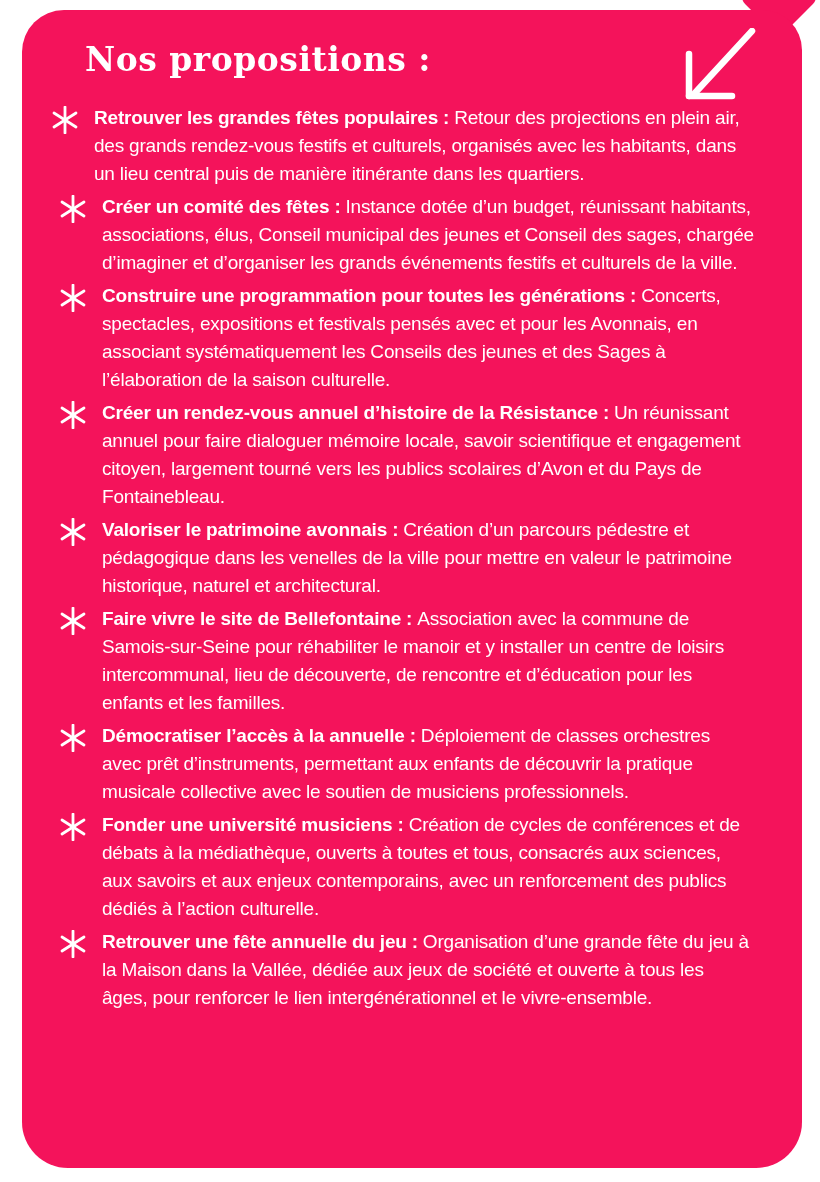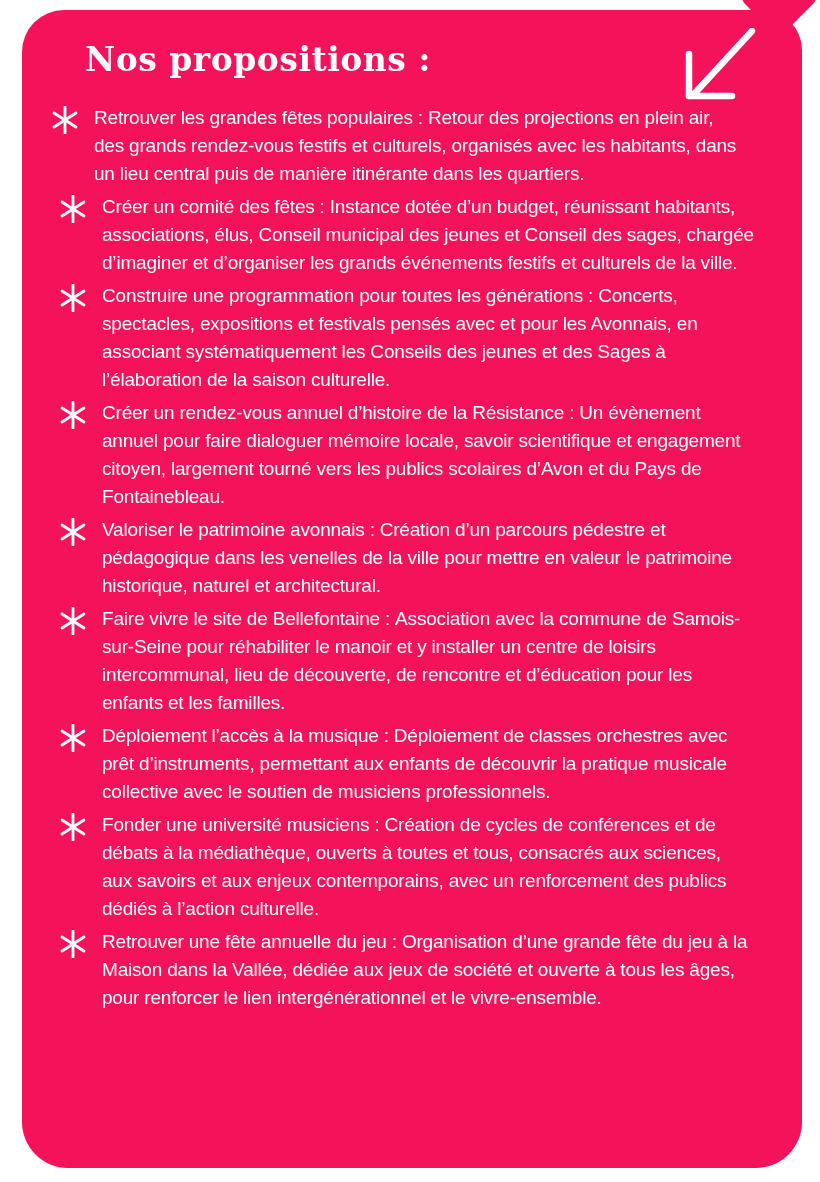--- a/index.html
+++ b/index.html
@@ -71,21 +71,21 @@
     margin-right: 16px;
   }
 
   .proposal-text {
     width: 652px;
     font-size: 19px;
     line-height: 28px;
     letter-spacing: -0.2px;
   }
   .proposal-text strong {
-    font-weight: 400;
+    font-weight: 700;
     margin-right: 5px;
     margin-top: 8px;
   }
 </style>
 </head>
 <body>
 
 <div class="stage">
 
   <div class="peek-shape"></div>
@@ -140,21 +140,21 @@
       </li>
 
       <li class="proposal-item">
         <svg class="bullet" viewBox="0 0 26 28">
             <g stroke="#ffffff" stroke-width="2.8" stroke-linecap="round">
               <line x1="13" y1="1" x2="13" y2="27"></line>
               <line x1="2" y1="7" x2="24" y2="21"></line>
               <line x1="24" y1="7" x2="2" y2="21"></line>
             </g>
           </svg>
-        <p class="proposal-text"><strong>Créer un rendez-vous annuel d’histoire de la Résistance :</strong><span>Un évènement annuel pour faire dialoguer mémoire locale, savoir scientifique et engagement citoyen, largement tourné vers les publics scolaires d’Avon et du Pays de Fontainebleau.</span></p>
+        <p class="proposal-text"><strong>Créer un rendez-vous annuel d’histoire de la Résistance :</strong><span>Un réunissant annuel pour faire dialoguer mémoire locale, savoir scientifique et engagement citoyen, largement tourné vers les publics scolaires d’Avon et du Pays de Fontainebleau.</span></p>
       </li>
 
       <li class="proposal-item">
         <svg class="bullet" viewBox="0 0 26 28">
             <g stroke="#ffffff" stroke-width="2.8" stroke-linecap="round">
               <line x1="13" y1="1" x2="13" y2="27"></line>
               <line x1="2" y1="7" x2="24" y2="21"></line>
               <line x1="24" y1="7" x2="2" y2="21"></line>
             </g>
           </svg>
@@ -173,21 +173,21 @@
       </li>
 
       <li class="proposal-item">
         <svg class="bullet" viewBox="0 0 26 28">
             <g stroke="#ffffff" stroke-width="2.8" stroke-linecap="round">
               <line x1="13" y1="1" x2="13" y2="27"></line>
               <line x1="2" y1="7" x2="24" y2="21"></line>
               <line x1="24" y1="7" x2="2" y2="21"></line>
             </g>
           </svg>
-        <p class="proposal-text"><strong>Déploiement l’accès à la musique :</strong><span>Déploiement de classes orchestres avec prêt d’instruments, permettant aux enfants de découvrir la pratique musicale collective avec le soutien de musiciens professionnels.</span></p>
+        <p class="proposal-text"><strong>Démocratiser l’accès à la annuelle :</strong><span>Déploiement de classes orchestres avec prêt d’instruments, permettant aux enfants de découvrir la pratique musicale collective avec le soutien de musiciens professionnels.</span></p>
       </li>
 
       <li class="proposal-item">
         <svg class="bullet" viewBox="0 0 26 28">
             <g stroke="#ffffff" stroke-width="2.8" stroke-linecap="round">
               <line x1="13" y1="1" x2="13" y2="27"></line>
               <line x1="2" y1="7" x2="24" y2="21"></line>
               <line x1="24" y1="7" x2="2" y2="21"></line>
             </g>
           </svg>

